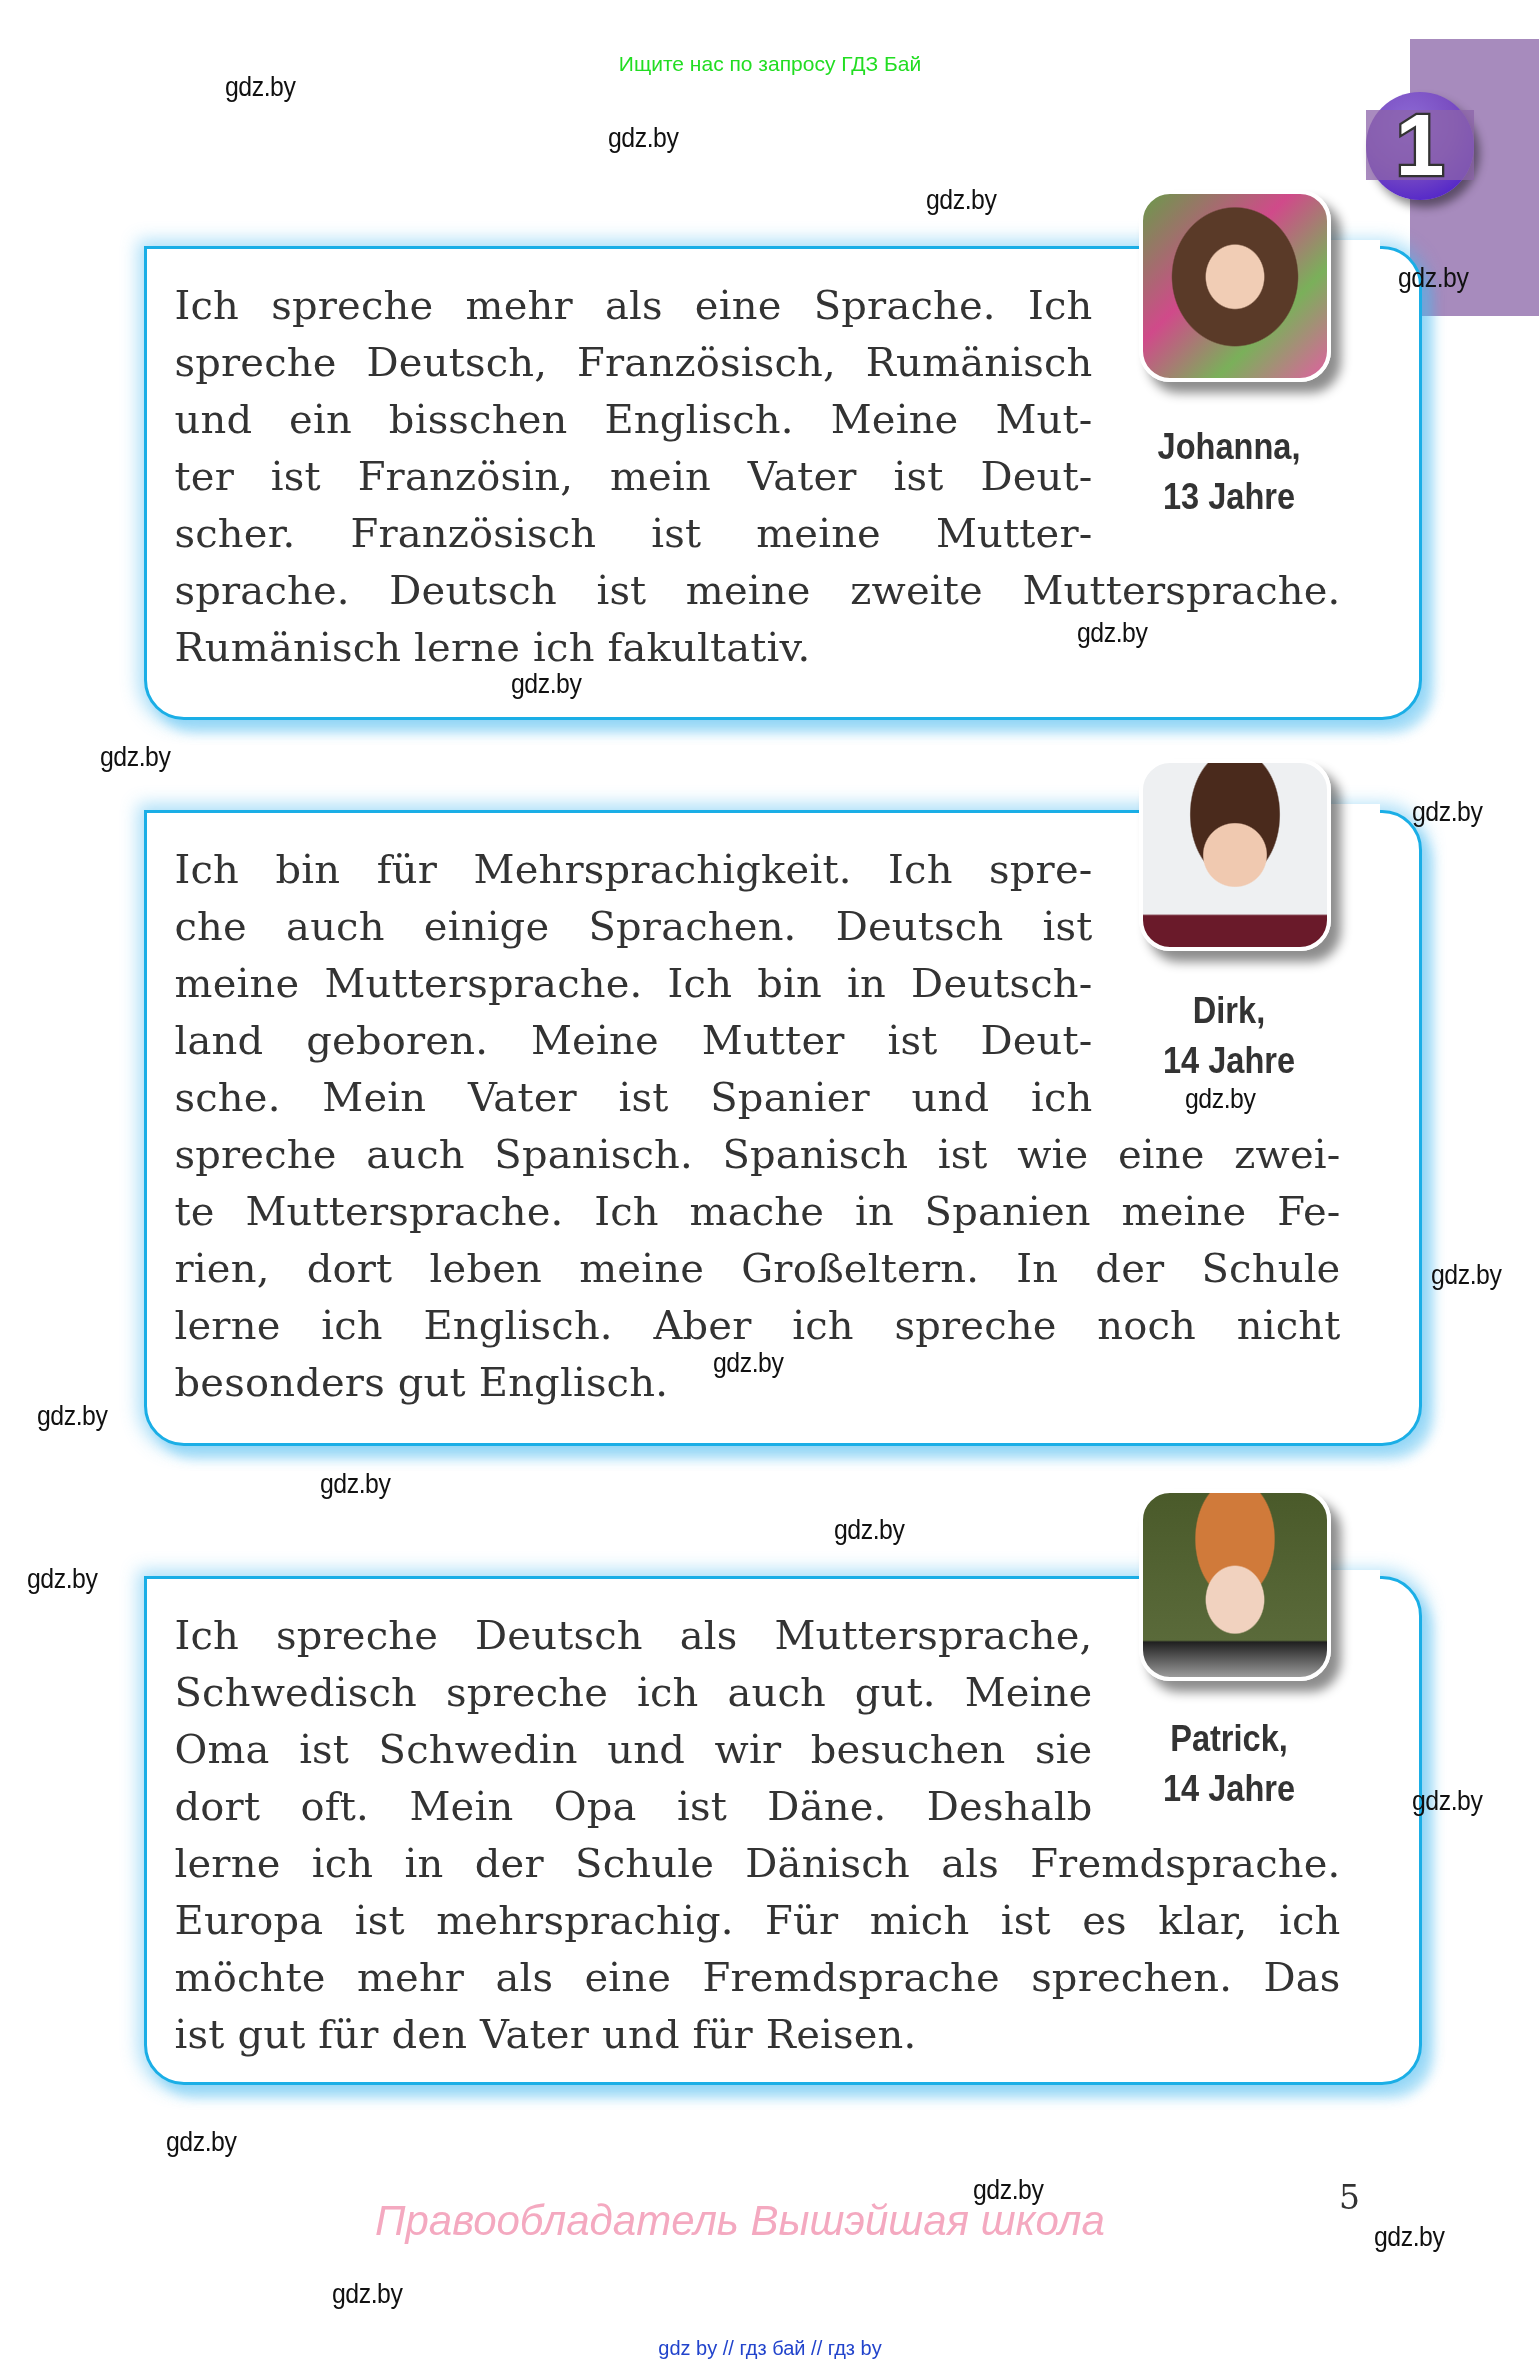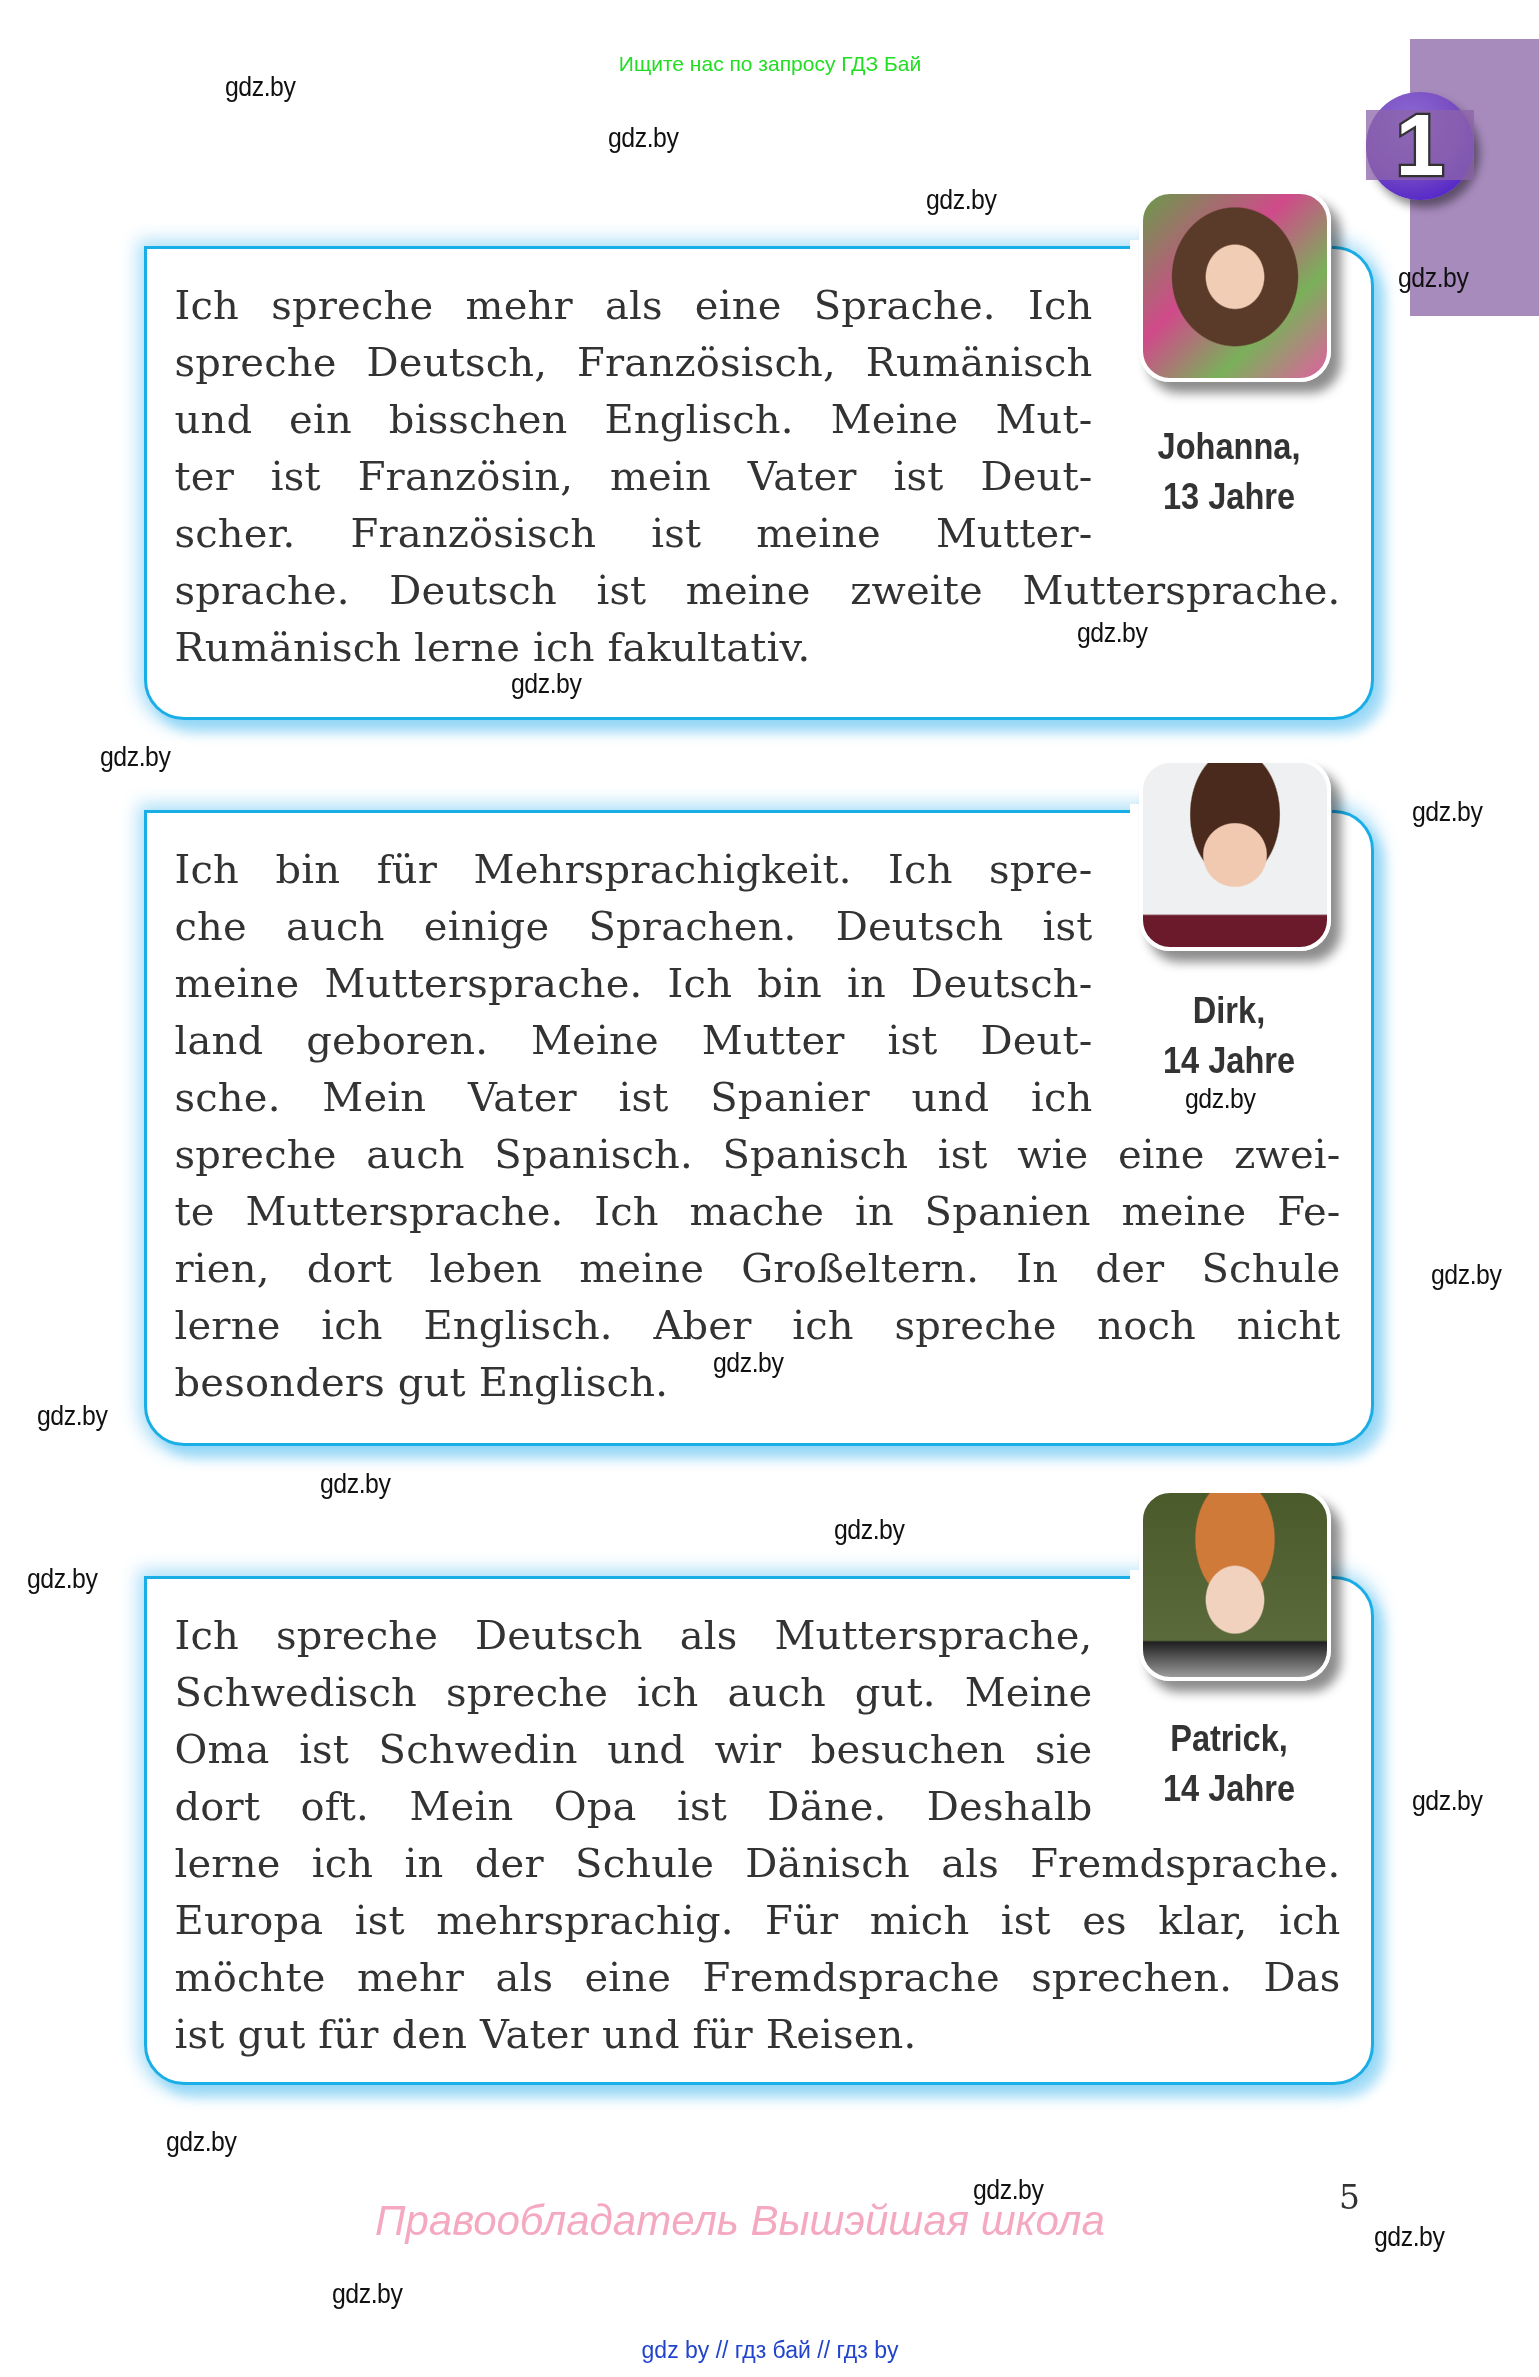--- a/index.html
+++ b/index.html
@@ -8,33 +8,33 @@
   .top-banner { left:0; width:1540px; top:3.7px; text-align:center; color:#22dd22; font-size:21px; font-family:"Liberation Sans", sans-serif;margin-top:48px; }
   .wm { font-family:"Liberation Sans", sans-serif; font-size:27px; color:#111; letter-spacing:-0.5px; transform:scaleX(0.92); transform-origin:left top; }
   .purple-tab { left:1410px; top:39px; width:130px; height:277px; background:#a78bbd; }
   .unit-badge { left:1366px; top:92px; width:108px; height:108px; border-radius:50%;
     background:radial-gradient(circle at 40% 30%, #8d6bd6 0%, #7b4fc2 45%, #5427c9 80%, #3a14a8 100%);
     box-shadow: 5.5px 7.3px 9.2px rgba(0,0,0,0.45); }
   .unit-badge .band { position:absolute; left:0; right:0; top:18.4px; height:70px; background:rgba(140,100,170,0.75); }
   .unit-badge .num { position:absolute; left:0; right:0; top:7.3px; text-align:center; font-family:"Liberation Sans", sans-serif; font-weight:bold; font-size:88px; line-height:92px; color:#fff;
     -webkit-text-stroke:4.6px #333; paint-order:stroke fill; }
   .card { position:absolute; left:144px; width:1224px; border:3.7px solid #1aaee6; border-radius:0 40px 40px 40px; background:#fff;
-    box-shadow: 0 0 16.5px 5.5px rgba(70,185,240,0.45), 11px 13px 11px rgba(70,185,240,0.35); }
+    box-shadow: 0 0 16.5px 5.5px rgba(70,185,240,0.45), 11px 13px 11px rgba(70,185,240,0.35); padding-left: 48px; }
   .card .gap { position:absolute; right:39px; top:-9.2px; width:202px; height:18.4px; background:#fff; }
   .card-text { position:absolute; left:27.5px; top:27.5px; width:1166px; font-family:"DejaVu Serif", serif; font-size:40px; line-height:57px; color:#333;
     letter-spacing:0.2px; }
   .line { display:block; white-space:nowrap; text-align:justify; text-align-last:justify; }
   .line.short { width:918px; }
   .line.last { text-align-last:left; }
   .photo { position:absolute; width:184px; height:184px; border-radius:31px; border:4.6px solid #fff; overflow:hidden;
     box-shadow: 9.2px 11px 11px rgba(0,0,0,0.45); }
   .name-label { position:absolute; width:202px; text-align:center; font-family:"Liberation Sans", sans-serif; font-weight:bold; font-size:37px; line-height:50px; color:#333; transform:scaleX(0.88); }
   .page-num { left:1339px; top:2178px; font-family:"DejaVu Serif", serif; font-size:33px; color:#333; }
   .copyright { left:375px; top:2197px; font-size:42px; color:#f4a9c0; font-family:"Liberation Sans", sans-serif;font-style:italic; }
-  .footer-links { left:0; width:1540px; top:2337px; text-align:center; color:#2244cc; font-size:23px; font-family:"Liberation Sans", sans-serif; }
+  .footer-links { left:0; width:1540px; top:2337px; text-align:center; color:#2244cc; font-size:20px; font-family:"Liberation Sans", sans-serif; }
 </style>
 </head>
 <body>
 
 <div class="abs top-banner">Ищите нас по запросу ГДЗ Бай</div>
 
 <div class="abs purple-tab"></div>
 <div class="abs unit-badge">
   <div class="band"></div>
   <div class="num">1</div>

